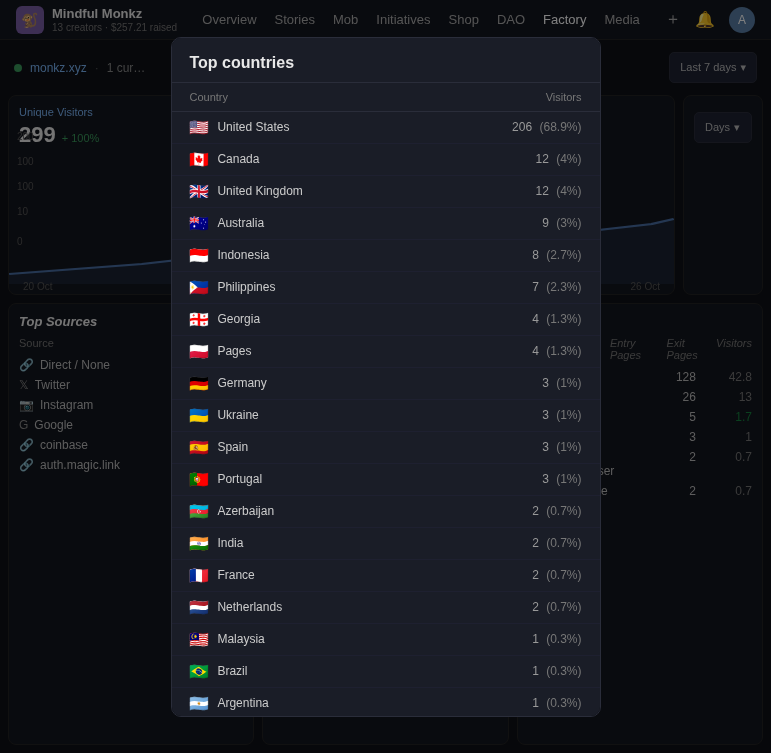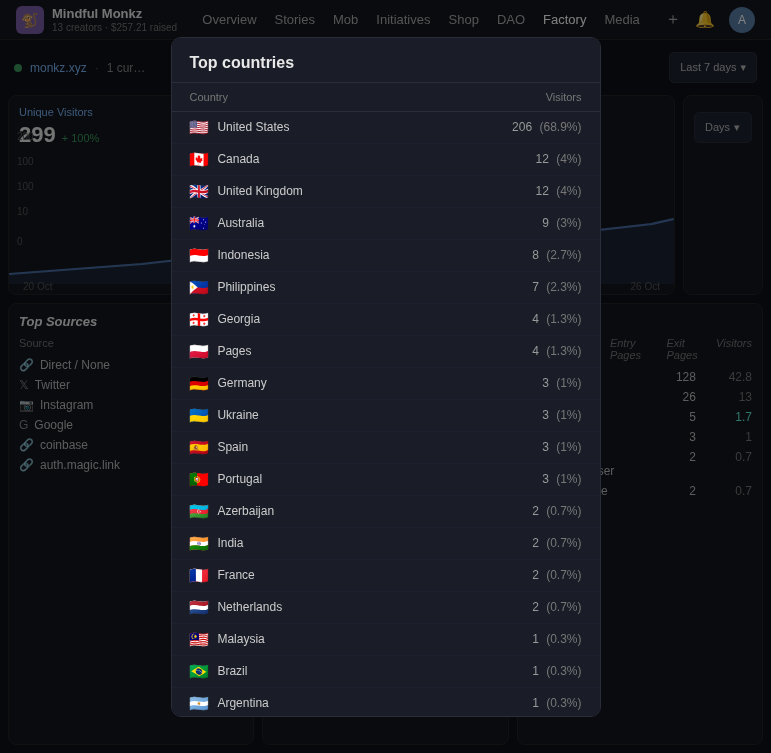--- a/index.html
+++ b/index.html
@@ -369,21 +369,21 @@
       <span style="flex:1;text-align:right;color:#777;">42.8</span>
     </div>
           <div style="display: flex; justify-content: space-between; padding: 3px 0px; font-size: 12px; color: rgb(187, 187, 187);">
       <span style="flex:2;"></span>
       <span style="flex:1;text-align:right;">26</span>
       <span style="flex:1;text-align:right;color:#777;">13</span>
     </div>
           <div style="display: flex; justify-content: space-between; padding: 3px 0px; font-size: 12px; color: rgb(187, 187, 187);">
       <span style="flex:2;"></span>
       <span style="flex:1;text-align:right;">5</span>
-      <span style="flex:1;text-align:right;color:#5eead4;">1.7</span>
+      <span style="flex:1;text-align:right;color:#15803d;">1.7</span>
     </div>
           <div style="display: flex; justify-content: space-between; padding: 3px 0px; font-size: 12px; color: rgb(187, 187, 187);">
       <span style="flex:2;"></span>
       <span style="flex:1;text-align:right;">3</span>
       <span style="flex:1;text-align:right;color:#777;">1</span>
     </div>
           <div style="display: flex; justify-content: space-between; padding: 3px 0px; font-size: 12px; color: rgb(187, 187, 187);">
       <span style="flex:2;">DuckDuckGo Privacy Browser</span>
       <span style="flex:1;text-align:right;">2</span>
       <span style="flex:1;text-align:right;color:#777;">0.7</span>

